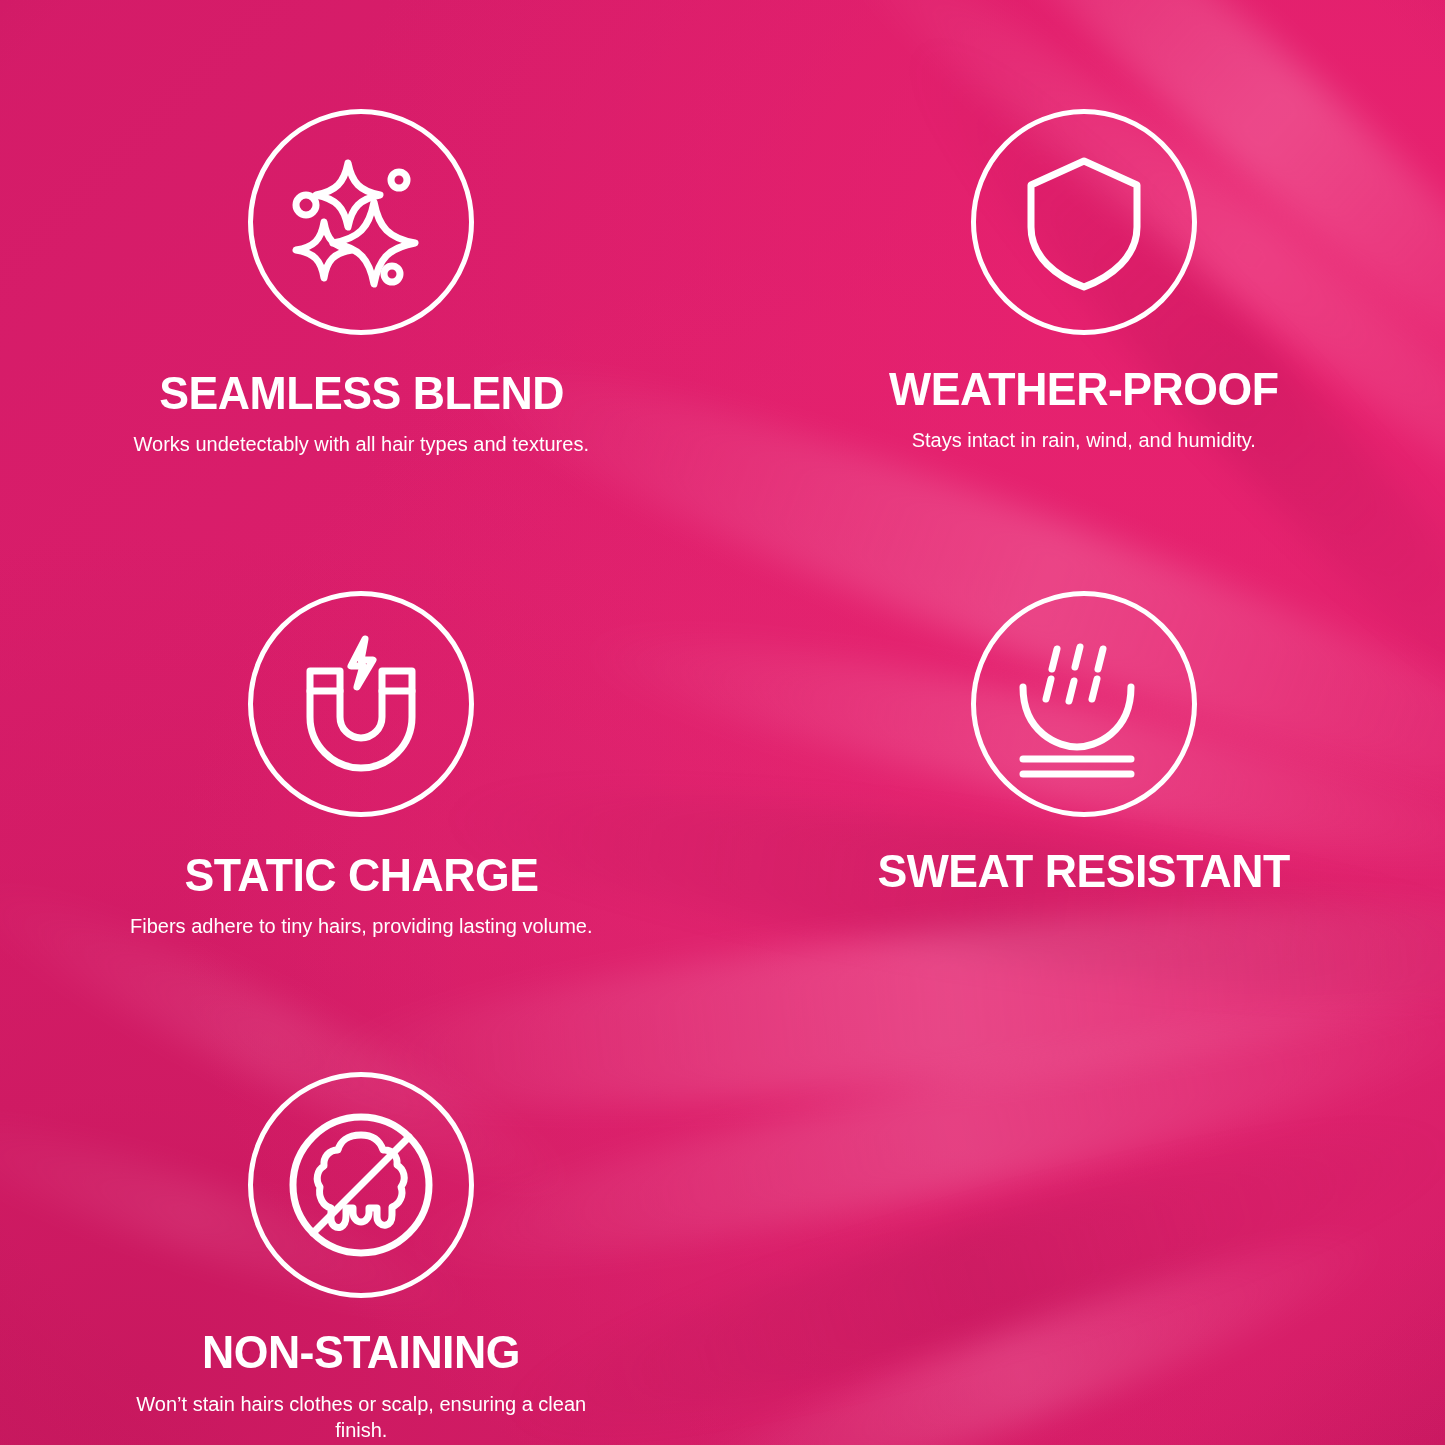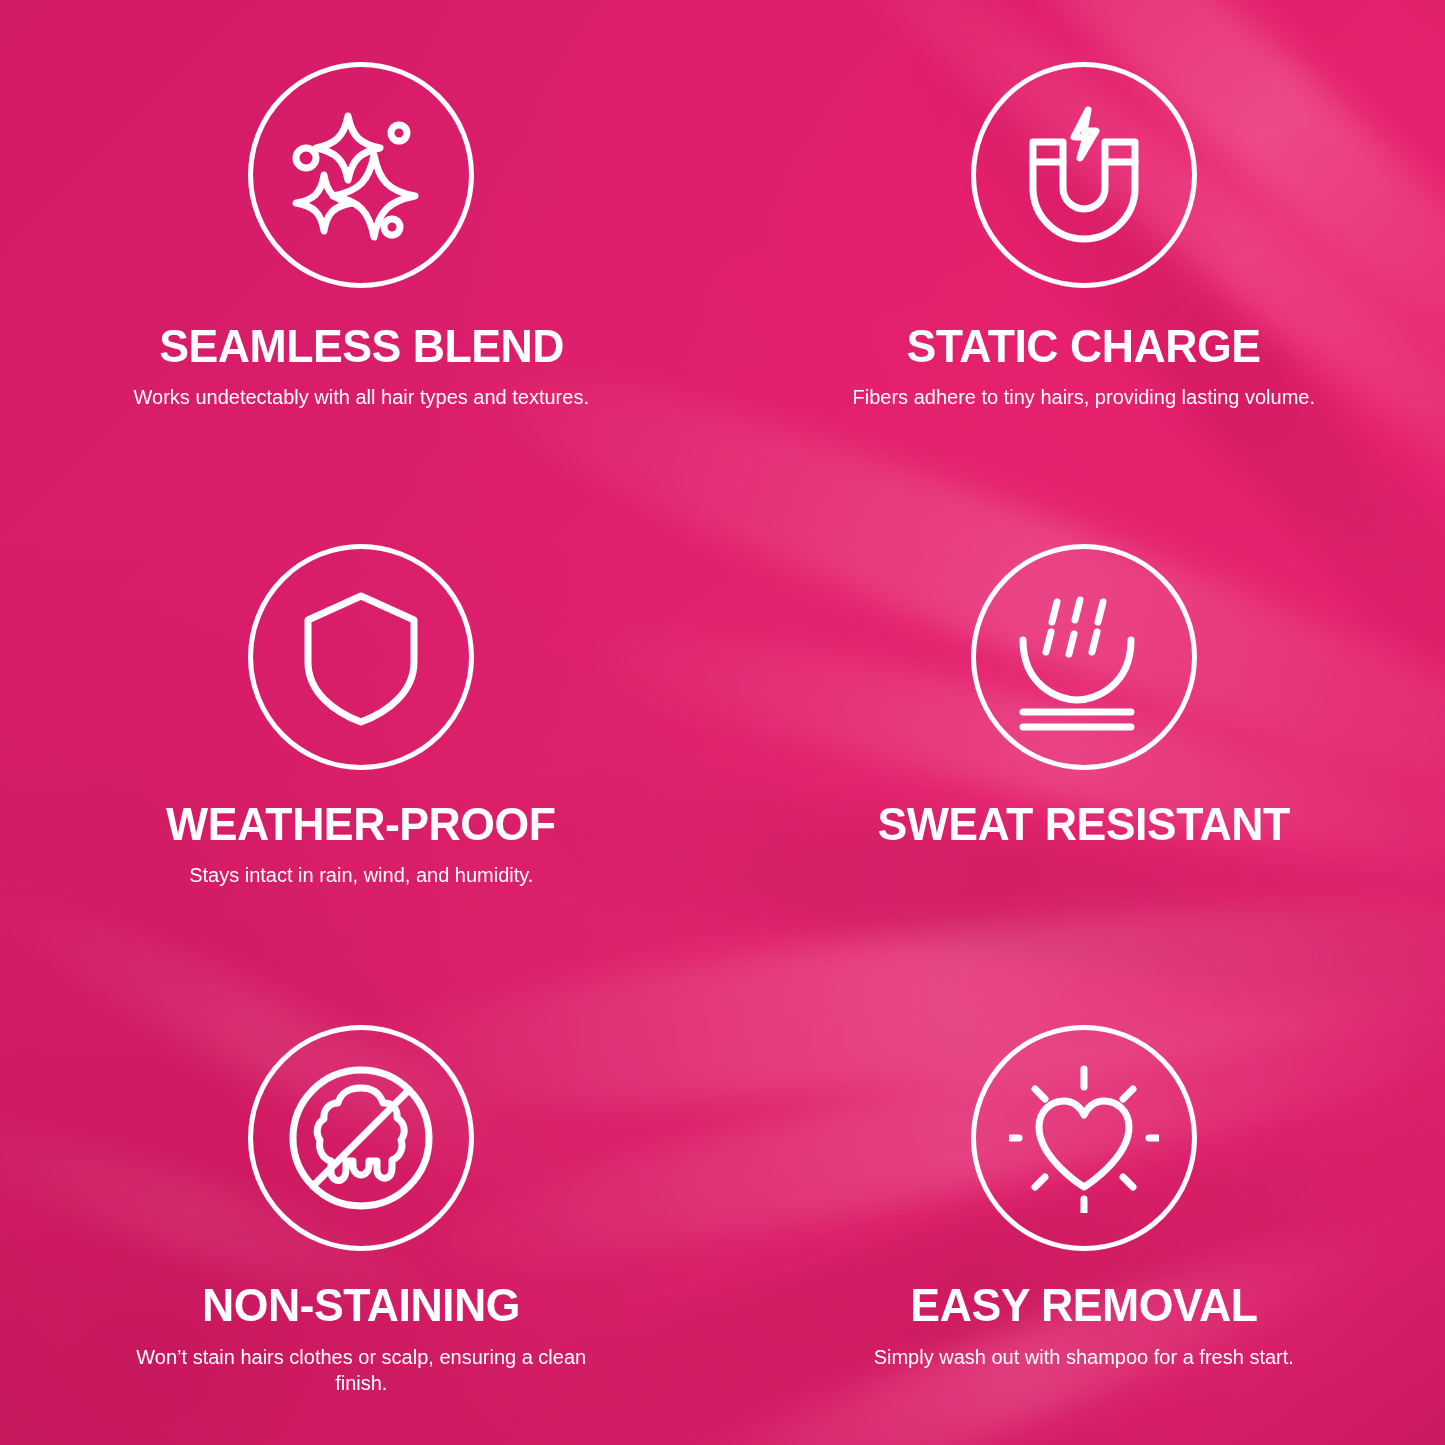--- a/index.html
+++ b/index.html
@@ -43,20 +43,21 @@
     width:1445px; height:1445px;
     display:grid;
     grid-template-columns:1fr 1fr;
     grid-template-rows:1fr 1fr 1fr;
   }
   .cell {
     display:flex; flex-direction:column;
     align-items:center; justify-content:flex-start;
     padding-top:62px;
     text-align:center;
+    margin-top:47px;
   }
   .icon-ring {
     width:226px; height:226px;
     border-radius:50%;
     border:5px solid #ffffff;
     display:flex; align-items:center; justify-content:center;
     flex:0 0 auto;
   }
   .icon-ring svg { display:block; }
   .feature-title {
@@ -114,44 +115,44 @@
         <path d="M38 75 C41 93 48 100 66 103 C48 106 41 113 38 131 C35 113 28 106 10 103 C28 100 35 93 38 75 Z"></path>
         <circle cx="20" cy="58" r="10"></circle>
         <circle cx="113" cy="33" r="8"></circle>
         <circle cx="106" cy="127" r="8"></circle>
       </svg>
     </div>
     <div class="feature-title">SEAMLESS BLEND</div>
     <div class="feature-desc">Works undetectably with all hair types and textures.</div>
   </div>
 
+  <div class="cell row2">
+    <div class="icon-ring">
+      <svg width="150" height="150" viewBox="0 0 150 150" fill="none" stroke="#ffffff" stroke-width="7" stroke-linejoin="round" stroke-linecap="round">
+        <path d="M75 14 L22 38 L22 80 C22 110 48 130 75 140 C102 130 128 110 128 80 L128 38 Z"></path>
+      </svg>
+    </div>
+    <div class="feature-title">WEATHER-PROOF</div>
+    <div class="feature-desc">Stays intact in rain, wind, and humidity.</div>
+  </div>
+
   <div class="cell row1">
     <div class="icon-ring">
       <svg width="150" height="150" viewBox="0 0 150 150" fill="none" stroke="#ffffff" stroke-width="7" stroke-linejoin="round" stroke-linecap="round">
 
         <path d="M79 10 L65 37 L77 37 L71 58 L87 31 L75 31 Z"></path>
 
         <path d="M24 42 L24 88 A51 51 0 0 0 126 88 L126 42 L96 42 L96 88 A21 21 0 0 1 54 88 L54 42 Z"></path>
 
         <path d="M24 62 L54 62"></path>
         <path d="M96 62 L126 62"></path>
       </svg>
     </div>
     <div class="feature-title">STATIC CHARGE</div>
     <div class="feature-desc">Fibers adhere to tiny hairs, providing lasting volume.</div>
-  </div>
-
-  <div class="cell row2">
-    <div class="icon-ring">
-      <svg width="150" height="150" viewBox="0 0 150 150" fill="none" stroke="#ffffff" stroke-width="7" stroke-linejoin="round" stroke-linecap="round">
-        <path d="M75 14 L22 38 L22 80 C22 110 48 130 75 140 C102 130 128 110 128 80 L128 38 Z"></path>
-      </svg>
-    </div>
-    <div class="feature-title">WEATHER-PROOF</div>
-    <div class="feature-desc">Stays intact in rain, wind, and humidity.</div>
   </div>
 
   <div class="cell row2">
     <div class="icon-ring">
       <svg width="150" height="150" viewBox="0 0 150 150" fill="none" stroke="#ffffff" stroke-width="7" stroke-linecap="round" stroke-linejoin="round">
 
         <path d="M48 20 L43 40"></path>
         <path d="M71 18 L66 38"></path>
         <path d="M94 20 L89 40"></path>
 
@@ -188,40 +189,14 @@
                  C113 47 107 40 98 41
                  C95 32 88 26 76 26 Z"></path>
 
         <path d="M28 124 L124 28"></path>
       </svg>
     </div>
     <div class="feature-title">NON-STAINING</div>
     <div class="feature-desc">Won’t stain hairs clothes or scalp, ensuring a clean finish.</div>
   </div>
 
-  <div class="cell row3">
-    <div class="icon-ring">
-      <svg width="150" height="150" viewBox="0 0 150 150" fill="none" stroke="#ffffff" stroke-width="7" stroke-linecap="round" stroke-linejoin="round">
-
-        <path d="M75 124
-                 C75 124 30 96 30 64
-                 C30 48 42 38 55 38
-                 C65 38 72 45 75 52
-                 C78 45 85 38 95 38
-                 C108 38 120 48 120 64
-                 C120 96 75 124 75 124 Z"></path>
-
-        <path d="M75 6 L75 24"></path>
-        <path d="M75 136 L75 150"></path>
-        <path d="M140 75 L152 75"></path>
-        <path d="M-2 75 L10 75"></path>
-
-        <path d="M26 26 L36 36"></path>
-        <path d="M124 26 L114 36"></path>
-        <path d="M26 124 L36 114"></path>
-        <path d="M124 124 L114 114"></path>
-      </svg>
-    </div>
-    <div class="feature-title">EASY REMOVAL</div>
-    <div class="feature-desc">Simply wash out with shampoo for a fresh start.</div>
-  </div>
 
 </div>
 
 </body></html>

